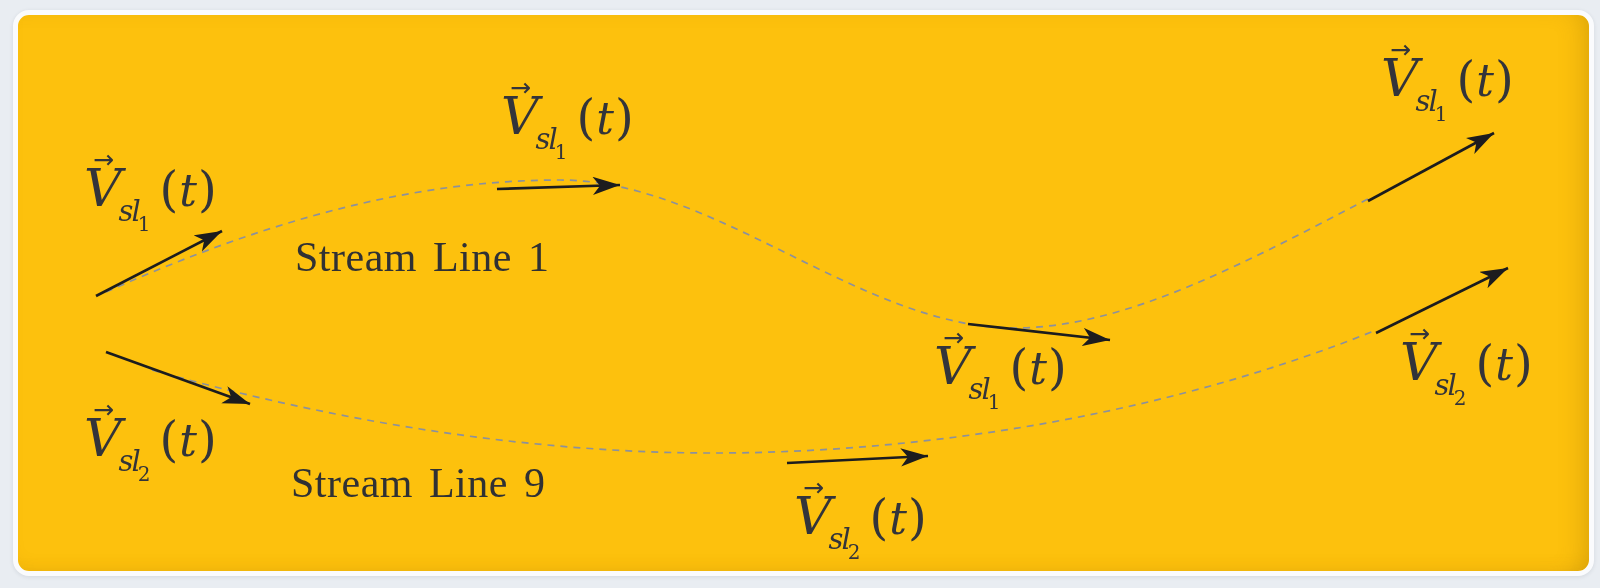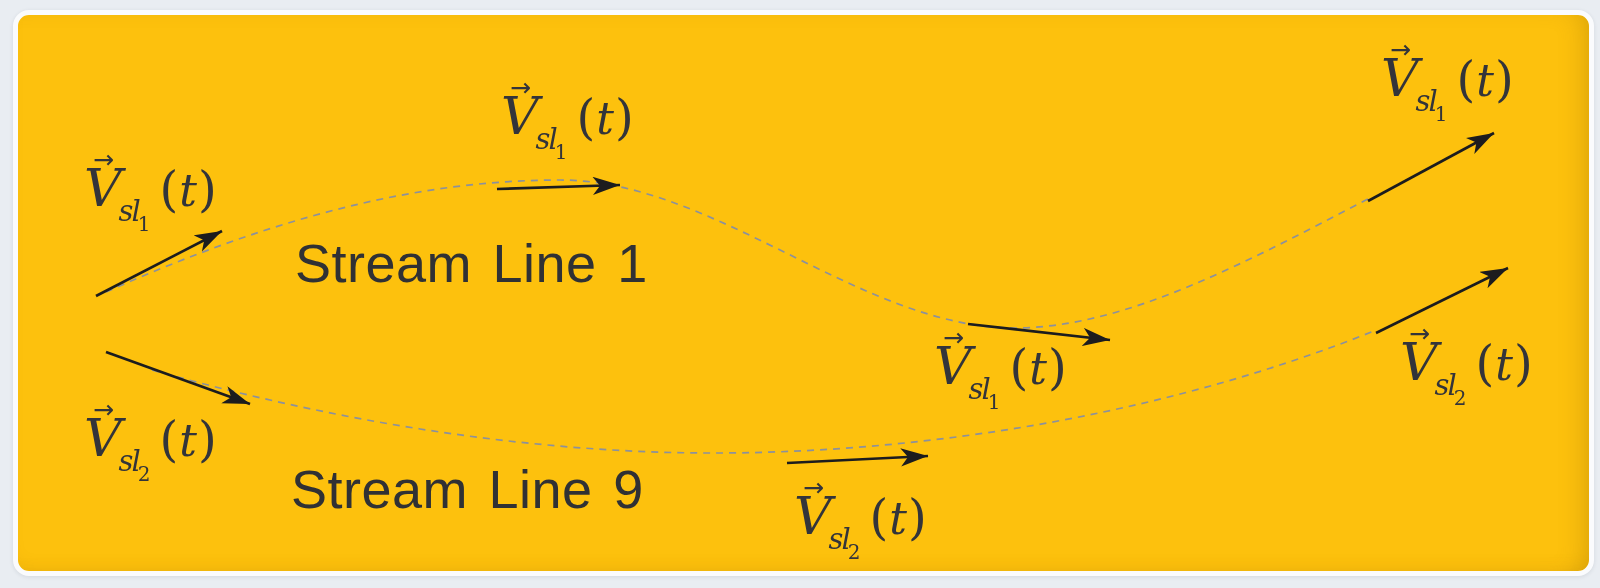--- a/index.html
+++ b/index.html
@@ -16,22 +16,22 @@
     border-radius:16px;
     box-shadow:0 1px 4px rgba(30,40,60,.10),
       inset -18px 0 26px -14px rgba(120,80,0,.25),
       inset 0 -12px 22px -16px rgba(120,80,0,.15);
   }
   svg.overlay{position:absolute;left:0;top:0;width:1600px;height:588px;}
   .dash{fill:none;stroke:var(--dash,#8c919c);stroke-width:1.7;stroke-dasharray:7 6;}
   .shaft{stroke:var(--ink,#1c1c1e);stroke-width:2.6;fill:none;}
   .ah{fill:var(--ink,#1c1c1e);}
   .stream-name{
-    position:absolute;line-height:1;font-size:54px;letter-spacing:.5px;word-spacing:5px;
-    color:var(--text,#303134);white-space:nowrap;
+    position:absolute;line-height:1;font-size:42px;letter-spacing:.5px;word-spacing:5px;
+    color:var(--text,#303134);white-space:nowrap;font-family:Liberation Serif, serif;
   }
   .vlabel{
     position:absolute;line-height:1;white-space:nowrap;
     font-family:"DejaVu Serif",serif;color:var(--math_ink,#33343a);
   }
   .vl-v{position:relative;display:inline-block;font-size:52px;font-style:italic;}
   .vec-arrow{
     position:absolute;top:-15px;left:9px;font-size:25px;font-style:normal;
     font-family:"DejaVu Sans",sans-serif;letter-spacing:-2px;
   }

